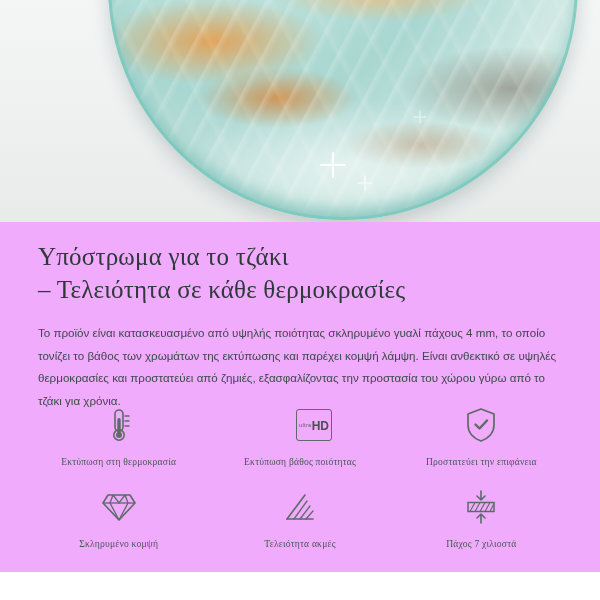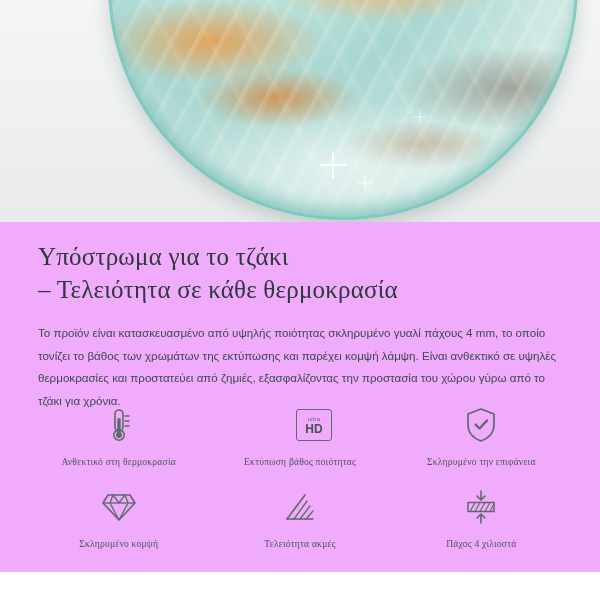--- a/index.html
+++ b/index.html
@@ -184,21 +184,21 @@
     line-height: 1.3;
   }
 
   
   .hd-badge {
     width: 34px;
     height: 30px;
     border: 1.6px solid #5d6a6a;
     border-radius: 3px;
     display: flex;
-    flex-direction: column;
+    flex-direction: row;
     align-items: center;
     justify-content: center;
     line-height: 1;
     margin-left: 28px;
   }
   .hd-badge .u {
     font-size: 6px;
     letter-spacing: .2px;
     color: #5d6a6a;
     font-family: "Liberation Sans", sans-serif;
@@ -225,62 +225,62 @@
     </div>
     <div class="plate-rim"></div>
     <div class="sparkle s1"></div>
     <div class="sparkle s2"></div>
     <div class="sparkle s3"></div>
   </div>
 
   <div class="content">
     <h1 class="headline">
       <span>Υπόστρωμα για το τζάκι</span>
-      <span class="line2">– Τελειότητα σε κάθε θερμοκρασία</span>
+      <span class="line2">– Τελειότητα σε κάθε θερμοκρασίες</span>
     </h1>
     <p class="paragraph">Το προϊόν είναι κατασκευασμένο από υψηλής ποιότητας σκληρυμένο γυαλί πάχους 4 mm, το οποίο τονίζει το βάθος των χρωμάτων της εκτύπωσης και παρέχει κομψή λάμψη. Είναι ανθεκτικό σε υψηλές θερμοκρασίες και προστατεύει από ζημιές, εξασφαλίζοντας την προστασία του χώρου γύρω από το τζάκι για χρόνια.</p>
   </div>
 
   <div class="features">
 
     <div class="feature-row first">
 
       <div class="feature">
         <div class="feature-icon">
           <svg width="30" height="38" viewBox="0 0 30 38" fill="none" xmlns="http://www.w3.org/2000/svg">
             <rect x="11" y="4" width="8" height="21" rx="4" stroke="#5d6a6a" stroke-width="1.6"></rect>
             <circle cx="15" cy="29" r="5.2" stroke="#5d6a6a" stroke-width="1.6"></circle>
             <rect x="13.3" y="12" width="3.4" height="16" rx="1.7" fill="#5d6a6a"></rect>
             <circle cx="15" cy="29" r="3" fill="#5d6a6a"></circle>
             <line x1="21" y1="10" x2="25" y2="10" stroke="#5d6a6a" stroke-width="1.4" stroke-linecap="round"></line>
             <line x1="21" y1="15" x2="25" y2="15" stroke="#5d6a6a" stroke-width="1.4" stroke-linecap="round"></line>
             <line x1="21" y1="20" x2="25" y2="20" stroke="#5d6a6a" stroke-width="1.4" stroke-linecap="round"></line>
           </svg>
         </div>
-        <div class="feature-label">Ανθεκτικό στη θερμοκρασία</div>
+        <div class="feature-label">Εκτύπωση στη θερμοκρασία</div>
       </div>
 
       <div class="feature">
         <div class="feature-icon">
           <div class="hd-badge">
             <span class="u">ultra</span>
             <span class="hd">HD</span>
           </div>
         </div>
         <div class="feature-label">Εκτύπωση βάθος ποιότητας</div>
       </div>
 
       <div class="feature">
         <div class="feature-icon">
           <svg width="34" height="38" viewBox="0 0 34 38" fill="none" xmlns="http://www.w3.org/2000/svg">
             <path d="M17 3 L30 8 V19 C30 27 24 32.5 17 35 C10 32.5 4 27 4 19 V8 Z" stroke="#5d6a6a" stroke-width="1.7" stroke-linejoin="round" fill="none"></path>
             <path d="M11.5 18.5 L15.5 22.5 L23 14.5" stroke="#5d6a6a" stroke-width="2.4" stroke-linecap="round" stroke-linejoin="round" fill="none"></path>
           </svg>
         </div>
-        <div class="feature-label">Σκληρυμένο την επιφάνεια</div>
+        <div class="feature-label">Προστατεύει την επιφάνεια</div>
       </div>
 
     </div>
 
     <div class="feature-row second">
 
       <div class="feature">
         <div class="feature-icon">
           <svg width="36" height="32" viewBox="0 0 36 32" fill="none" xmlns="http://www.w3.org/2000/svg">
             <path d="M7 4 H29 L34 12 L18 29 L2 12 Z" stroke="#5d6a6a" stroke-width="1.6" stroke-linejoin="round" fill="none"></path>
@@ -308,19 +308,19 @@
 
       <div class="feature">
         <div class="feature-icon">
           <svg width="36" height="36" viewBox="0 0 36 36" fill="none" xmlns="http://www.w3.org/2000/svg">
             <path d="M18 2 V10 M14 7 L18 11 L22 7" stroke="#5d6a6a" stroke-width="1.6" stroke-linecap="round" stroke-linejoin="round" fill="none"></path>
             <rect x="5" y="13.5" width="26" height="9" stroke="#5d6a6a" stroke-width="1.5" fill="none"></rect>
             <path d="M7 22.5 L12 13.5 M12 22.5 L17 13.5 M17 22.5 L22 13.5 M22 22.5 L27 13.5 M27 22.5 L31 14.5" stroke="#5d6a6a" stroke-width="1.1"></path>
             <path d="M18 34 V26 M14 29 L18 25 L22 29" stroke="#5d6a6a" stroke-width="1.6" stroke-linecap="round" stroke-linejoin="round" fill="none"></path>
           </svg>
         </div>
-        <div class="feature-label">Πάχος 4 χιλιοστά</div>
+        <div class="feature-label">Πάχος 7 χιλιοστά</div>
       </div>
 
     </div>
   </div>
 
 </div>
 
 </body></html>

